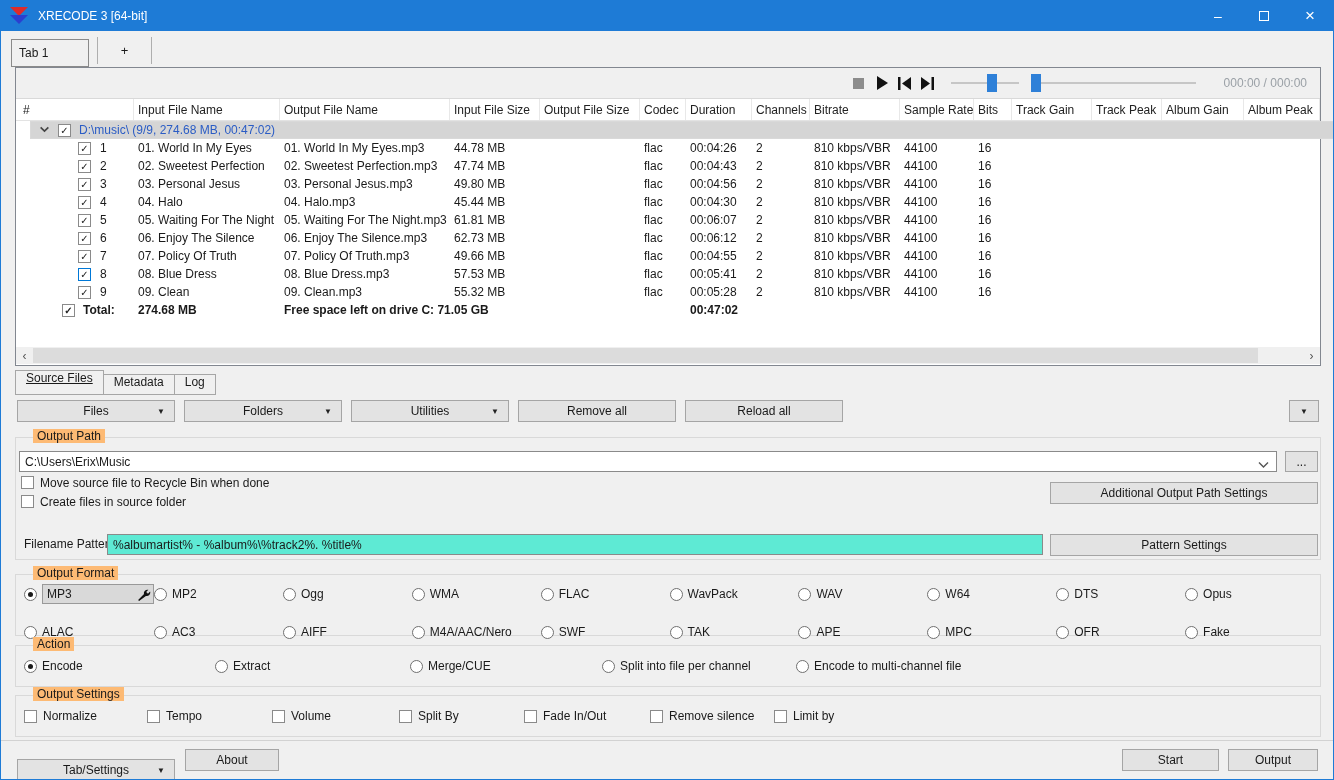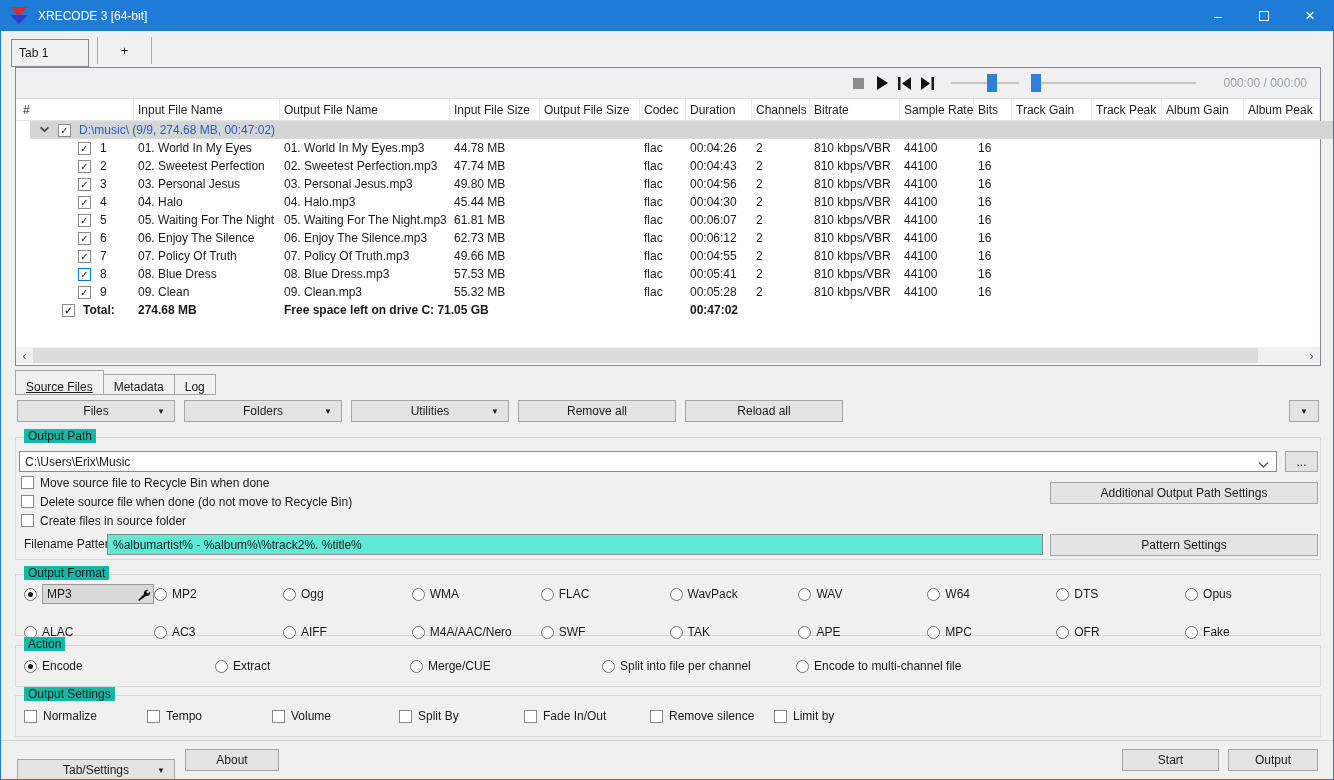--- a/index.html
+++ b/index.html
@@ -60,37 +60,37 @@
 .dcol{grid-column:7}
 
 
 .hscroll{height:17px;background:#f0f0f0;display:flex;align-items:center}
 .sarrow{width:17px;height:17px;display:flex;align-items:center;justify-content:center;color:#555;font-size:12px;flex:none}
 .sthumb{height:15px;width:1225px;background:#dcdcdc;flex:none}
 .sfill{flex:1}
 
 
 .srctabs{position:absolute;left:14px;top:369px;height:25px;display:flex;align-items:flex-end}
-.stab{height:21px;padding:0 10px;border:1px solid #a6a6a6;border-left:none;display:flex;align-items:flex-end;background:#f0f0f0}
+.stab{height:21px;padding:0 10px;border:1px solid #a6a6a6;border-left:none;display:flex;align-items:flex-start;background:#f0f0f0}
 .stab:first-child{border-left:1px solid #a6a6a6}
 .stab.active{height:25px;border-left:1px solid #a6a6a6;background:#f0f0f0}
 .stab.active span{text-decoration:underline}
 
 
 .btnrow{position:absolute;left:16px;top:399px;width:1302px;display:flex;gap:9px}
 .btn{position:relative;height:22px;background:#e3e3e3;border:1px solid #a5a5a5;display:flex;align-items:center;justify-content:center;color:#1a1a1a}
 .btn.w{width:158px}
 .btn .arr{position:absolute;right:9px;font-size:8px;color:#222}
 .btnrow .spacer{flex:1}
 .btn.sm{width:30px}
 .btn.sm .arr{position:static;font-size:8px}
 
 
 .group{position:absolute;left:14px;width:1306px;border:1px solid #d9d9d9}
-.group-label{position:absolute;top:-9px;left:8px;background:#14b8a6;padding:0 4px}
+.group-label{position:absolute;top:-9px;left:17px;background:#fdba74;padding:0 4px}
 .g-path{top:436px;height:123px}
 .combo{position:absolute;left:3px;top:13px;width:1258px;height:21px;border:1px solid #8a8a8a;background:#fff;display:flex;align-items:center;padding:0 24px 0 5px}
 .combo .cchev{position:absolute;right:7px;top:6px}
 .browse{position:absolute;left:1269px;top:13px;width:33px;height:21px}
 .pchecks{position:absolute;left:5px;top:38px}
 .pcheck{height:19px;display:flex;align-items:flex-start}
 .pcheck .cb{margin-right:6px}
 .addbtn{position:absolute;left:1034px;top:44px;width:268px;height:22px}
 .fp-label{position:absolute;left:8px;top:99px}
 .fp-input{position:absolute;left:91px;top:96px;width:936px;height:21px;border:1px solid #8a8a8a;background:#5eead4;padding-left:5px;font-family:"Liberation Sans",sans-serif;font-size:12px;color:#1a1a1a}
@@ -473,24 +473,20 @@
     <div class="btn browse">
         <span>...</span>
       </div>
     <div class="pchecks" id="pathchecks">
         <div class="pcheck">
           <span class="cb"></span>
           <span>Move source file to Recycle Bin when done</span>
         </div>
         <div class="pcheck">
           <span class="cb"></span>
-          <span>Delete source file when done (do not move to Recycle Bin)</span>
-        </div>
-        <div class="pcheck">
-          <span class="cb"></span>
           <span>Create files in source folder</span>
         </div>
       </div>
     <div class="btn addbtn">
         <span>Additional Output Path Settings</span>
       </div>
     <span class="fp-label">Filename Pattern:</span>
     <input class="fp-input" value="%albumartist% - %album%\%track2%. %title%" style="">
     <div class="btn patbtn">
         <span>Pattern Settings</span>

